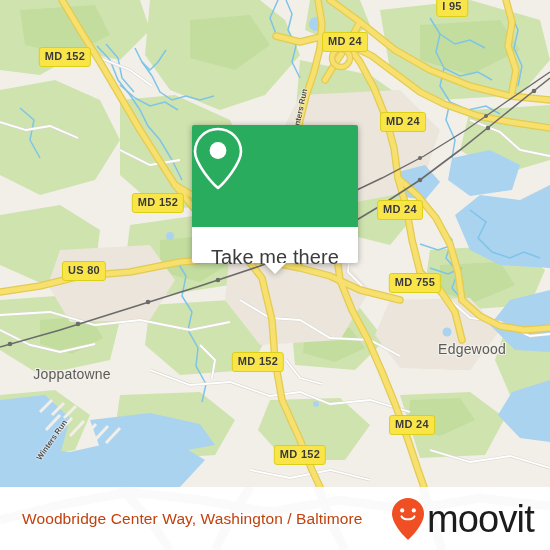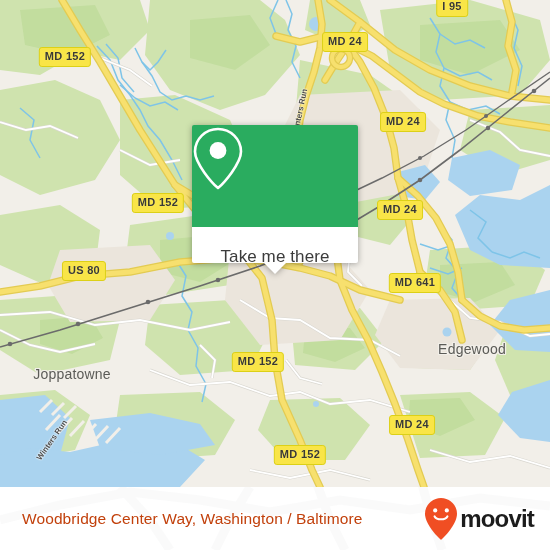--- a/index.html
+++ b/index.html
@@ -81,21 +81,21 @@
   #callout-footer {
     position: relative;
     height: 36px;
     background: #ffffff;
     display: flex;
     align-items: center;
     justify-content: center;
     border-radius: 0 0 2px 2px;
   }
   #callout-label {
-    font-size: 17px;
+    font-size: 20px;
     color: #3c3c3c;
     letter-spacing: .1px;
     margin-top: 24px;
   }
   #callout-tail {
     position: absolute;
     left: 50%; top: 100%;
     width: 0; height: 0;
     margin-left: -11px;
     border-left: 11px solid transparent;
@@ -140,25 +140,25 @@
   }
   #moovit-logo {
     position: absolute;
     right: 16px; top: 50%;
     transform: translateY(-50%);
     display: flex;
     align-items: center;
     gap: 2px;
   }
   #moovit-wordmark {
-    font-size: 24px;
+    font-size: 38px;
     color: #1c1c1c;
     letter-spacing: -0.8px;
     line-height: 1;
-    font-weight: 700;
+    font-weight: 400;
   }
 </style>
 </head>
 <body>
 
 <div id="page">
 
   <div id="map">
     <svg width="550" height="487" viewBox="0 0 550 487">
       <defs>
@@ -377,21 +377,21 @@
     </svg>
 
     <div id="shield-layer">
         <div class="shield" style="left: 452px; top: 7px;">I 95</div>
         <div class="shield" style="left: 345px; top: 42px;">MD 24</div>
         <div class="shield" style="left: 65px; top: 57px;">MD 152</div>
         <div class="shield" style="left: 403px; top: 122px;">MD 24</div>
         <div class="shield" style="left: 158px; top: 203px;">MD 152</div>
         <div class="shield" style="left: 400px; top: 210px;">MD 24</div>
         <div class="shield" style="left: 84px; top: 271px;">US 80</div>
-        <div class="shield" style="left: 415px; top: 283px;">MD 641</div>
+        <div class="shield" style="left: 415px; top: 283px;">MD 755</div>
         <div class="shield" style="left: 258px; top: 362px;">MD 152</div>
         <div class="shield" style="left: 412px; top: 425px;">MD 24</div>
         <div class="shield" style="left: 300px; top: 455px;">MD 152</div>
       </div>
     <div id="place-layer">
         <div class="place" style="left: 72px; top: 374px;">Joppatowne</div>
         <div class="place" style="left: 447px; top: 349px; margin-left: 25px;">Edgewood</div>
       </div>
     <div id="street-layer">
         <div class="street-lbl" style="left: 300px; top: 112px; transform: translate(-50%, -50%) rotate(-78deg);">Winters Run</div>

